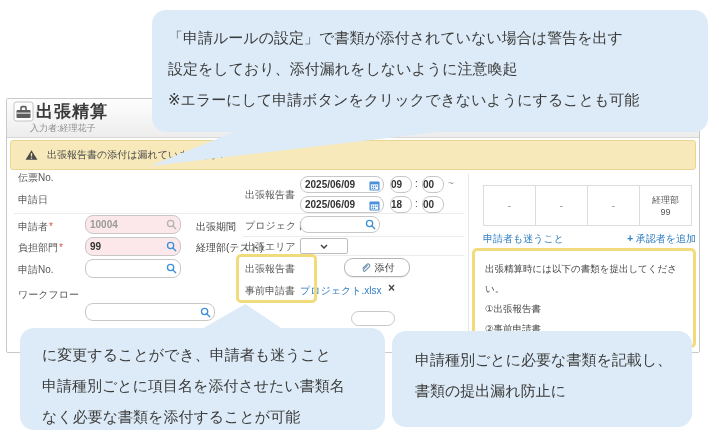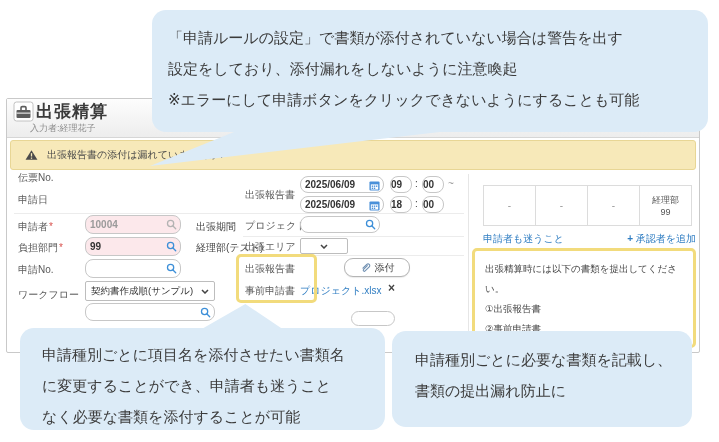--- a/index.html
+++ b/index.html
@@ -110,26 +110,20 @@
   <div class="lbl" style="left:18px;top:263px;">申請No.</div>
   <input class="inp" style="left: 85px; top: 259px; width: 96px; height: 19px;">
   <span class="icon" style="left:166px;top:263px;">
     <svg width="11" height="11" viewBox="0 0 12 12">
         <circle cx="5" cy="5" r="3.4" fill="none" stroke="#3d8fd8" stroke-width="1.4"></circle>
         <line x1="7.6" y1="7.6" x2="10.6" y2="10.6" stroke="#3d8fd8" stroke-width="1.4" stroke-linecap="round"></line>
       </svg>
   </span>
 
   <div class="lbl" style="left:18px;top:288px;">ワークフロー</div>
-  <div class="sel" style="left:85px;top:281px;width:130px;height:20px;">
-    <span>契約書作成順(サンプル)</span>
-    <span style="line-height:0;"><svg width="8" height="5" viewBox="0 0 8 5">
-          <polyline points="1,1 4,4 7,1" fill="none" stroke="#444" stroke-width="1.5"></polyline>
-        </svg></span>
-  </div>
   <input class="inp" style="left: 85px; top: 303px; width: 130px; height: 18px;">
   <span class="icon" style="left:200px;top:307px;">
     <svg width="11" height="11" viewBox="0 0 12 12">
         <circle cx="5" cy="5" r="3.4" fill="none" stroke="#3d8fd8" stroke-width="1.4"></circle>
         <line x1="7.6" y1="7.6" x2="10.6" y2="10.6" stroke="#3d8fd8" stroke-width="1.4" stroke-linecap="round"></line>
       </svg>
   </span>
 
   <div class="lbl" style="left:245px;top:188px;">出張報告書</div>
   <input class="inp" style="left: 300px; top: 176px; width: 84px; height: 17px;" value="2025/06/09">
@@ -224,22 +218,22 @@
 
   <div class="tail" style="left:150px;top:122px;width:345px;height:44px;clip-path:polygon(0% 100%,29% 8%,100% 8%);"></div>
   <div class="callout" style="left:152px;top:10px;width:556px;height:122px;padding:12px 0 0 16px;">
     <div>「申請ルールの設定」で書類が添付されていない場合は警告を出す</div>
     <div>設定をしており、添付漏れをしないように注意喚起</div>
     <div>※エラーにして申請ボタンをクリックできないようにすることも可能</div>
   </div>
 
   <div class="tail" style="left:200px;top:304px;width:84px;height:26px;clip-path:polygon(54% 0%,0% 100%,100% 100%);"></div>
   <div class="callout" style="left:20px;top:328px;width:365px;height:102px;padding:11px 0 0 22px;">
+    <div>に変更することができ、申請者も迷うこと</div>
     <div>申請種別ごとに項目名を添付させたい書類名</div>
-    <div>に変更することができ、申請者も迷うこと</div>
     <div>なく必要な書類を添付することが可能</div>
   </div>
 
   <div class="callout" style="left:392px;top:331px;width:300px;height:96px;padding:13px 0 0 23px;">
     <div>申請種別ごとに必要な書類を記載し、</div>
     <div>書類の提出漏れ防止に</div>
   </div>
 
 </div>
 

